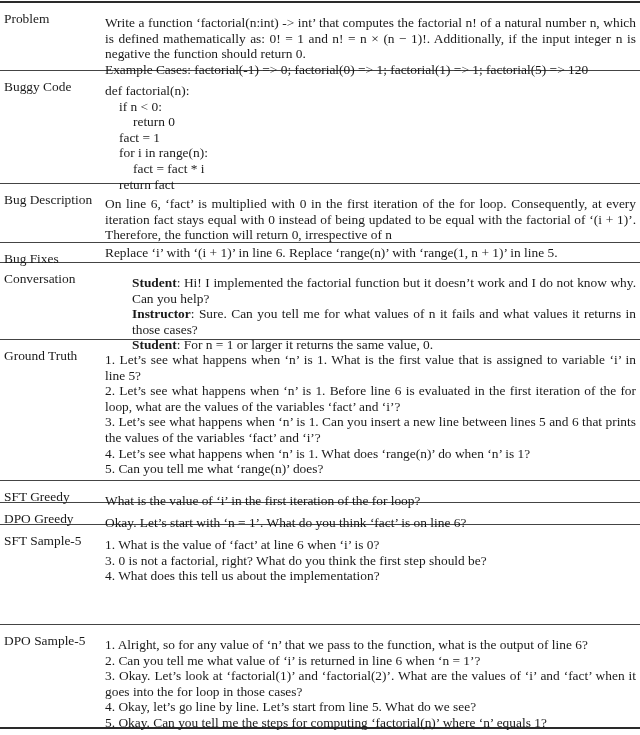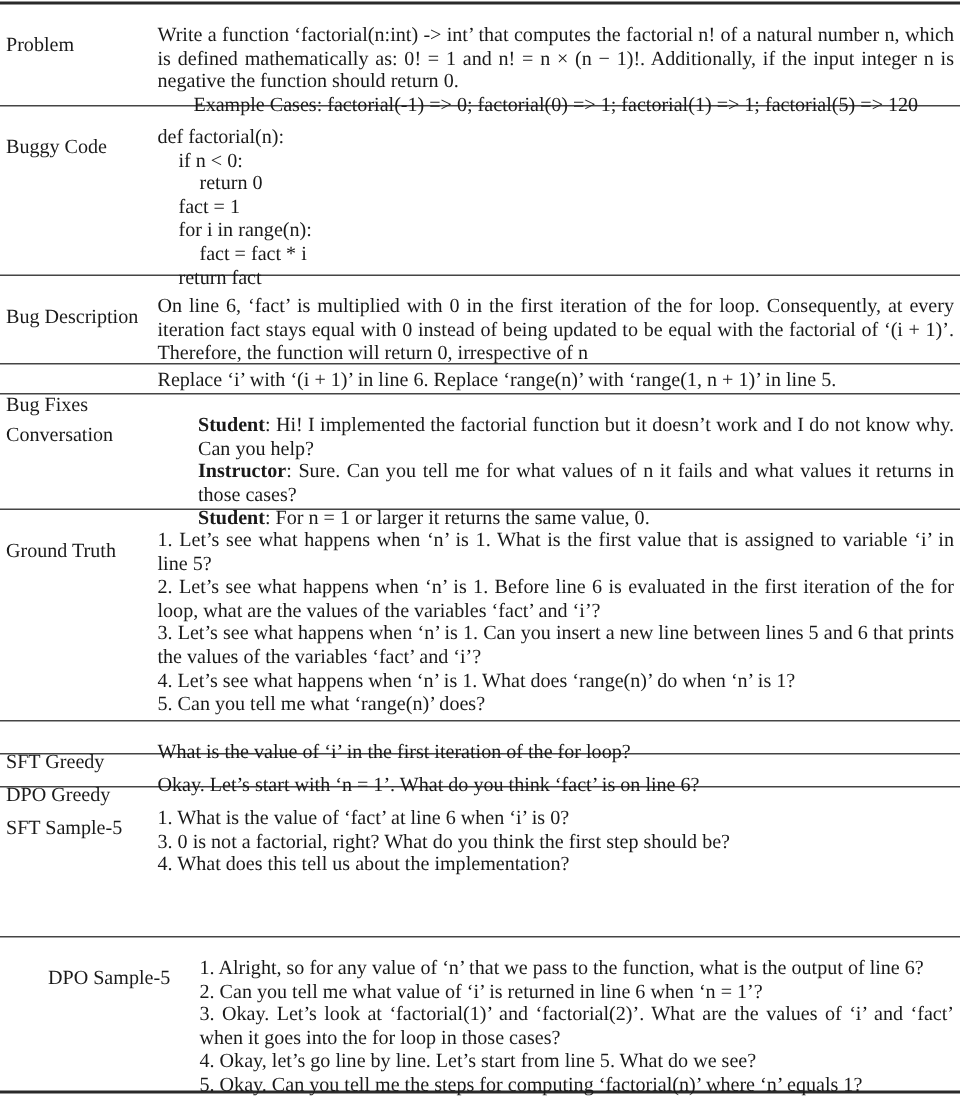--- a/index.html
+++ b/index.html
@@ -16,21 +16,21 @@
   .row {
     display: flex;
     border-bottom: 1px solid #444;
     font-family: "Liberation Serif", "DejaVu Serif", serif;
     font-size: 13.4px;
     line-height: 15.6px;
   }
   .row:last-child { border-bottom: none; }
   .label {
     width: 103px; flex: 0 0 103px;
-    padding: 19px 0 3px 4px;
+    padding: 8px 0 3px 4px;
     white-space: nowrap;
   }
   .content {
     flex: 1 1 auto;
     padding: 12px 4px 3px 2px;
     text-align: justify;
   }
   .line { display: block; }
   .code .line { text-align: left; white-space: pre; }
   .ind1 { padding-left: 14px; }
@@ -40,33 +40,33 @@
   
   .r-problem  { height: 67px; }
   .r-code     { height: 112px; }
   .r-desc     { height: 58px; }
   .r-fix      { height: 19px; }
   .r-conv     { height: 76px; gap: 27px; }
   .r-gt       { height: 140px; }
   .r-sftg     { height: 21px; }
   .r-dpog     { height: 21px; }
   .r-sfts     { height: 99px; }
-  .r-dpos     { height: 102px; margin-left: 28px; }
+  .r-dpos     { height: 102px; }
   .row .content, .row .label { box-sizing: border-box; }
 </style>
 </head>
 <body>
 
 <div class="tbl">
 
   <div class="row r-problem">
     <div class="label">Problem</div>
     <div class="content">
       <span class="line">Write a function ‘factorial(n:int) -&gt; int’ that computes the factorial n! of a natural number n, which is defined mathematically as: 0! = 1 and n! = n × (n − 1)!. Additionally, if the input integer n is negative the function should return 0.</span>
-      <span class="line" style="text-align:center">Example Cases: factorial(-1) =&gt; 0; factorial(0) =&gt; 1; factorial(1) =&gt; 1; factorial(5) =&gt; 120</span>
+      <span class="line" style="text-align:left">Example Cases: factorial(-1) =&gt; 0; factorial(0) =&gt; 1; factorial(1) =&gt; 1; factorial(5) =&gt; 120</span>
     </div>
   </div>
 
   <div class="row r-code">
     <div class="label">Buggy Code</div>
     <div class="content code">
       <span class="line">def factorial(n):</span>
       <span class="line ind1">if n &lt; 0:</span>
       <span class="line ind2">return 0</span>
       <span class="line ind1">fact = 1</span>

